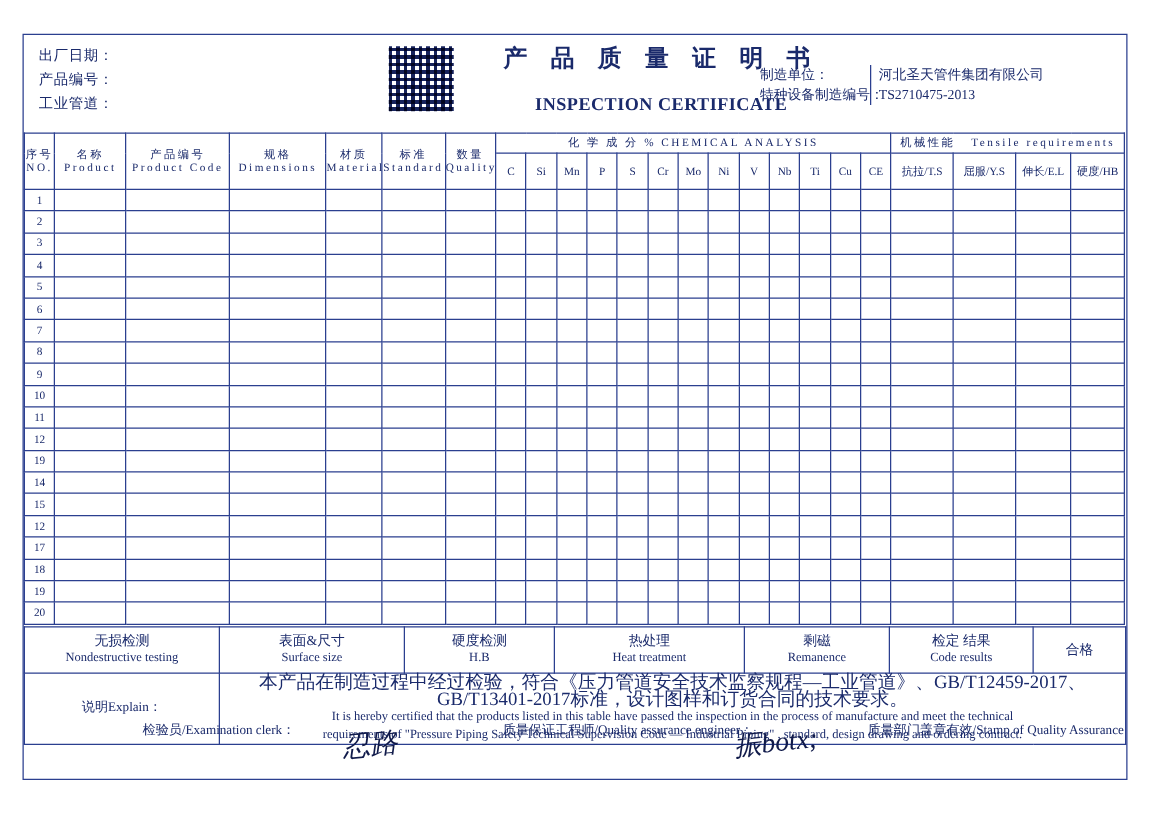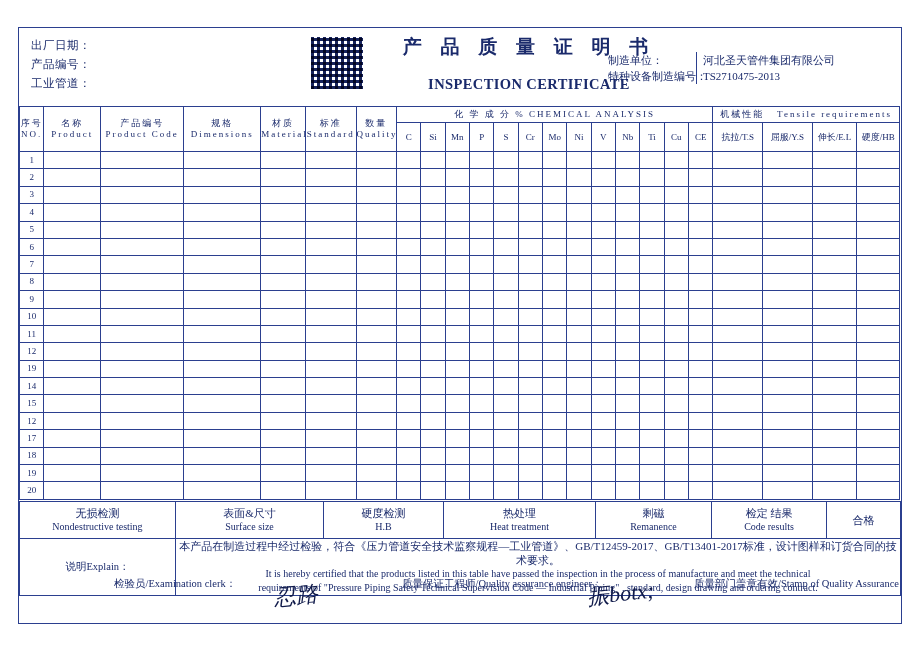--- a/index.html
+++ b/index.html
@@ -146,21 +146,21 @@
   }
   .foot .cn { display: block; font-size: 11px; }
   .foot .en { display: block; font-size: 10px; }
   .foot-row1 td { height: 36px; }
   .explain-cell {
     text-align: left;
     padding: 4px 6px;
     font-size: 10.3px;
     line-height: 14.5px;
   }
-  .explain-cell .l1 { font-size: 11px; }
+  .explain-cell .l1 { font-size: 15px; }
   .explain-cell .l2, .explain-cell .l3 { font-size: 10px; }
   .explain-label { font-size: 10.5px; border-radius: 14px; }
 
   
   .sig {
     position: absolute;
     left: 0;
     bottom: 4px;
     width: 881px;
     height: 46px;

